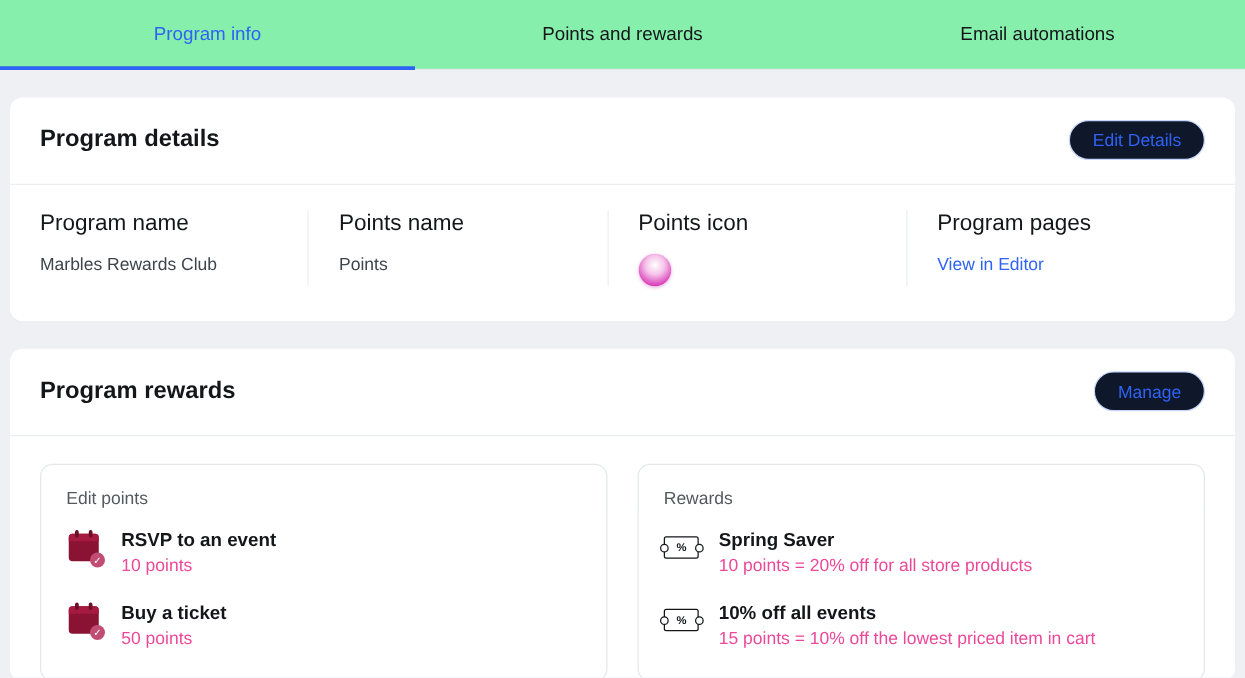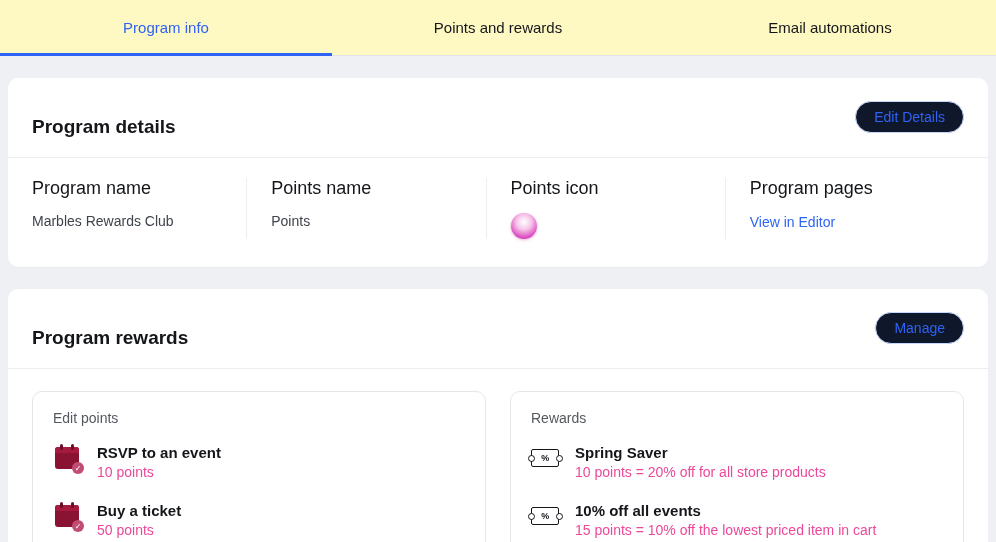--- a/index.html
+++ b/index.html
@@ -9,21 +9,21 @@
       width: 996px;
       height: 542px;
       overflow: hidden;
       color: #14161a;
     }
 
     
     .tabs {
       display: flex;
       border-bottom: 1px solid #e1e4e8;
-      background: #fef9c3;
+      background: #86efac;
       height: 56px;
     }
     .tab {
       flex: 1;
       display: flex;
       align-items: center;
       justify-content: center;
       font-size: 15px;
       color: #14161a;
       cursor: pointer;
@@ -50,21 +50,20 @@
     .card-header {
       display: flex;
       align-items: center;
       justify-content: space-between;
       padding: 18px 24px;
       border-bottom: 1px solid transparent;
     }
     .card-header h2 {
       font-size: 19px;
       font-weight: 700;
-      margin-top: 20px;
     }
     .card-hr {
       border-top: 1px solid #eceff2;
     }
 
     .btn-outline {
       border: 1px solid #c7d6fa;
       background: #0f172a;
       color: #2e63f6;
       font-size: 14px;

